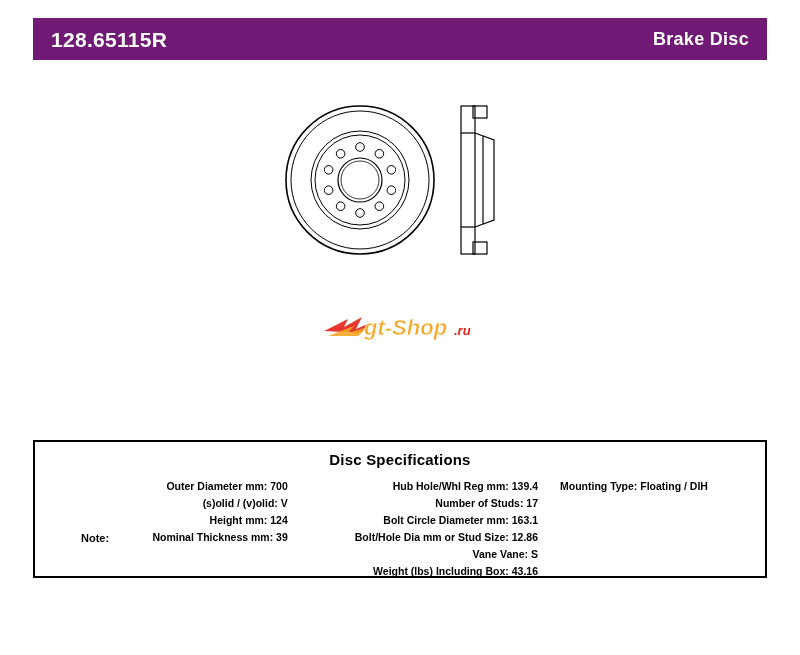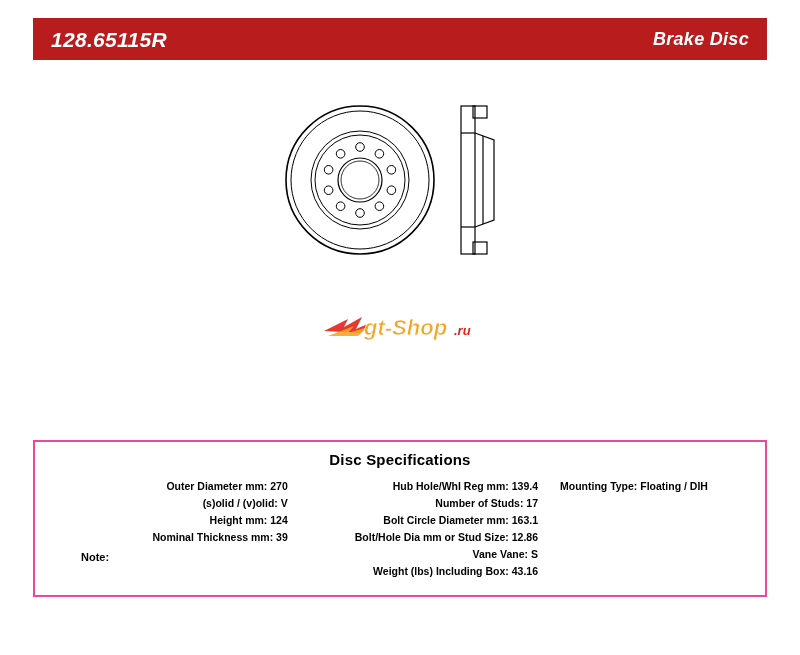--- a/index.html
+++ b/index.html
@@ -22,27 +22,26 @@
     width: 800px; height: 655px;
   }
 
   
   .header-bar {
     position: absolute;
     left: 33px;
     top: 18px;
     width: 734px;
     height: 42px;
-    background: #b91c1c;
+    background: #701a75;
     display: flex;
     align-items: center;
     justify-content: space-between;
     box-sizing: border-box;
     padding: 0 18px;
-    font-style: italic;
   }
   .part-number {
     color: #ffffff;
     font-size: 21px;
     font-weight: bold;
     letter-spacing: 0.3px;
     line-height: 1;
   }
   .product-type {
     color: #ffffff;
@@ -69,22 +68,22 @@
     width: 170px;
     height: 44px;
   }
 
   
   .spec-panel {
     position: absolute;
     left: 33px;
     top: 440px;
     width: 734px;
-    height: 157px;
-    border: 2px solid #ec4899;
+    height: 138px;
+    border: 2px solid #000000;
     box-sizing: border-box;
   }
   .spec-title {
     text-align: center;
     font-size: 15px;
     font-weight: bold;
     margin-top: 9px;
     letter-spacing: 0.2px;
   }
   .spec-cols {
@@ -179,21 +178,21 @@
         <text x="46" y="30" font-family="Liberation Sans, sans-serif" font-size="22" font-style="italic" font-weight="bold" fill="#F5A623" stroke="#ffffff" stroke-width="0.6">gt-Shop</text>
         <text x="136" y="30" font-family="Liberation Sans, sans-serif" font-size="13" font-style="italic" font-weight="bold" fill="#E2231A">.ru</text>
       </g>
     </svg>
   </div>
 
   <div class="spec-panel">
     <div class="spec-title">Disc Specifications</div>
     <div class="spec-cols">
       <div class="spec-col col-left">
-        <div class="spec-row">Outer Diameter mm: 270</div>
+        <div class="spec-row">Outer Diameter mm: 700</div>
         <div class="spec-row">(s)olid / (v)olid: V</div>
         <div class="spec-row">Height mm: 124</div>
         <div class="spec-row">Nominal Thickness mm: 39</div>
       </div>
       <div class="spec-col col-mid">
         <div class="spec-row">Hub Hole/Whl Reg mm: 139.4</div>
         <div class="spec-row">Number of Studs: 17</div>
         <div class="spec-row">Bolt Circle Diameter mm: 163.1</div>
         <div class="spec-row">Bolt/Hole Dia mm or Stud Size: 12.86</div>
         <div class="spec-row">Vane Vane: S</div>

